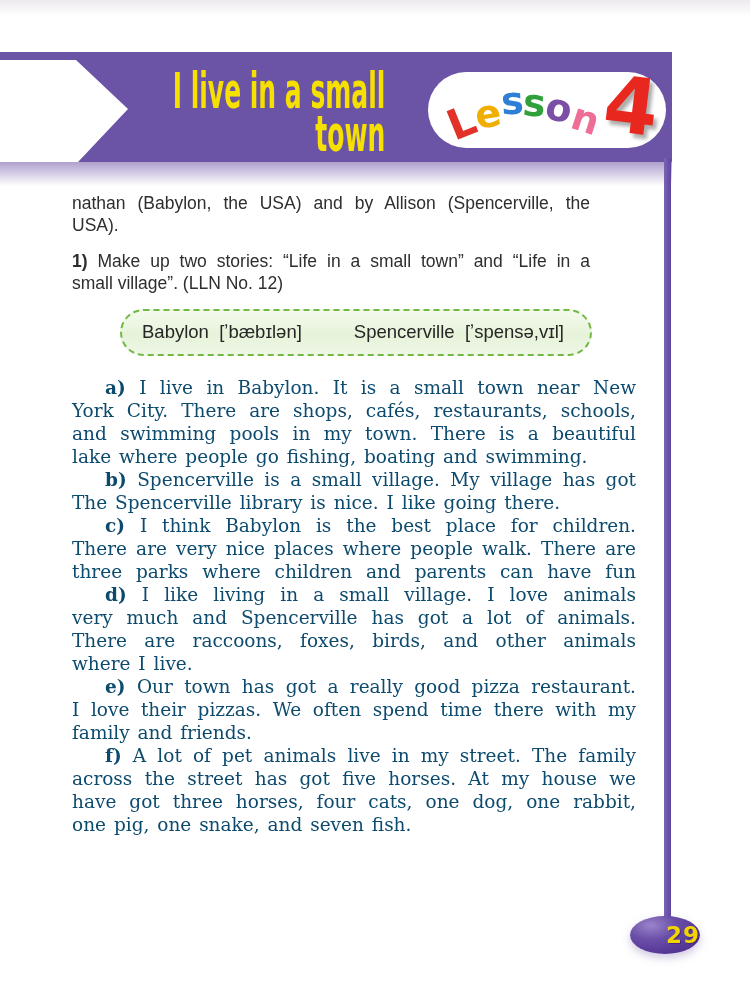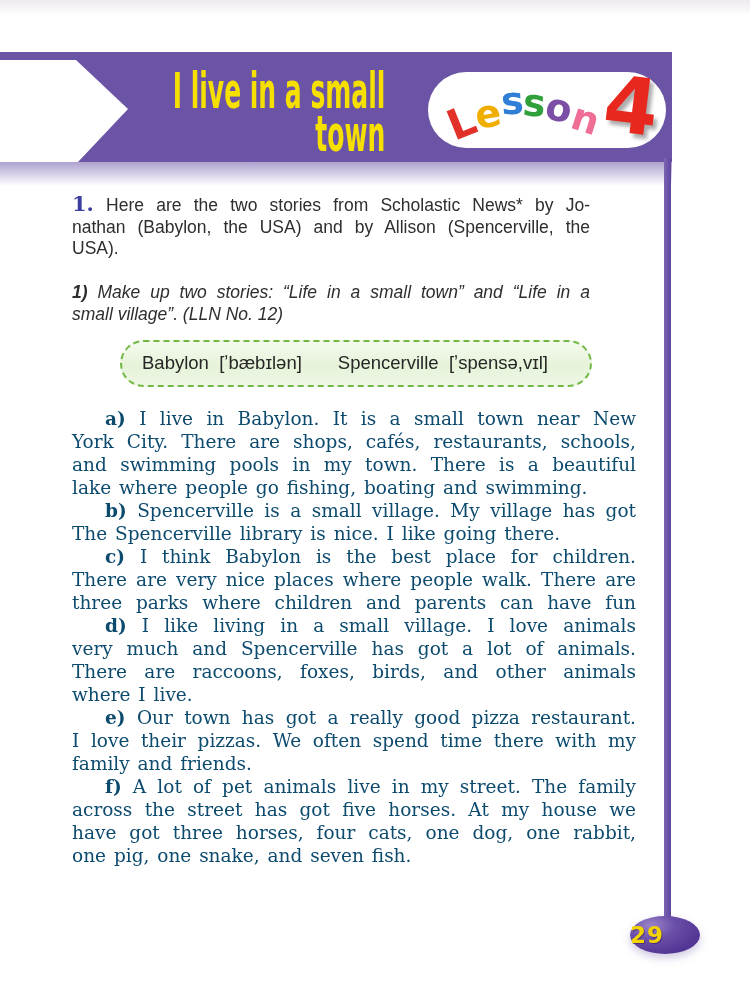--- a/index.html
+++ b/index.html
@@ -60,48 +60,48 @@
     line-height:76px;
   }
 
   
   .vrule { position:absolute; left:664px; top:158px; width:7px; height:760px;
     background:linear-gradient(to right,#7c64b3,#5e46a0); }
   .page-badge {
     position:absolute; left:630px; top:916px; width:70px; height:38px;
     border-radius:50%;
     background:radial-gradient(ellipse at 30% 25%, #9b84cb 0%, #6a4fa8 35%, #553796 70%, #4b2f8b 100%);
-    display:flex; align-items:center; justify-content:flex-start;
+    display:flex; align-items:center; justify-content:flex-end;
     box-shadow:0 4px 8px rgba(120,100,170,0.35);
   }
   .page-badge b {
     font-family:"DejaVu Sans", sans-serif; font-size:23px; letter-spacing:1px;
     text-shadow:1px 1px 0 rgba(60,30,110,0.6);
   }
 
   
   .content { position:absolute; left:72px; top:193px; }
   .jl { text-align:justify; text-align-last:justify; }
   .jl.last { text-align-last:left; }
 
   .intro, .task {
     width:518px; font-size:17.5px; line-height:21.7px; color:#2e2e2e;
     font-family:"Liberation Sans", sans-serif;
   }
-  .task { margin-top:22px;font-style:italic; }
+  .task { margin-top:15px; }
   .enum {
     font-family:"DejaVu Serif", serif; font-weight:bold; font-size:21px;
   }
   .tnum { font-weight:bold; }
 
   .vocab-pill {
     margin:14px 0 0 48px; width:472px; height:47px;
     border:2px dashed #72b944; border-radius:26px;
     background:linear-gradient(to bottom,#f4faee 0%,#e6f3d9 55%,#eef7e5 100%);
-    display:flex; align-items:center; padding-left:20px; gap:36px;
+    display:flex; align-items:center; padding-left:20px; gap:52px;
     font-size:18.5px; color:#262626;
   }
   .vocab-item { white-space:pre; }
 
   .body-text {
     margin-top:20px; width:564px;
     font-family:"DejaVu Serif","Liberation Serif",serif;
     font-size:18.5px; line-height:23px; color:#0c4a6e; word-spacing:2px;
   }
   .body-text .ind { text-indent:33px; }
@@ -133,24 +133,20 @@
   </div>
 
   <div class="vrule"></div>
   <div class="page-badge">
     <b style="color: rgb(242, 213, 0);">29</b>
   </div>
 
   <div class="content">
 
     <div class="intro">
-      <div class="jl">
-        <b class="enum" style="color: rgb(61, 61, 160);">1.</b>
-        <span>Here are the two stories from Scholastic News* by Jo-</span>
-      </div>
       <div class="jl"><span>nathan (Babylon, the USA) and by Allison (Spencerville, the</span></div>
       <div class="jl last"><span>USA).</span></div>
     </div>
 
     <div class="task">
       <div class="jl">
         <b class="tnum">1)</b>
         <span>Make up two stories: “Life in a small town” and “Life in a</span>
       </div>
       <div class="jl last"><span>small village”. (LLN No. 12)</span></div>

